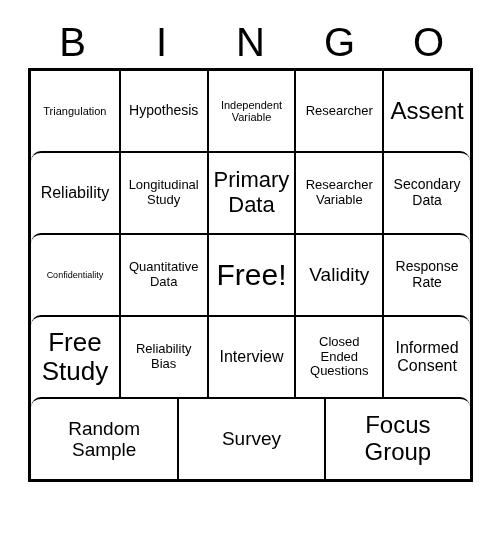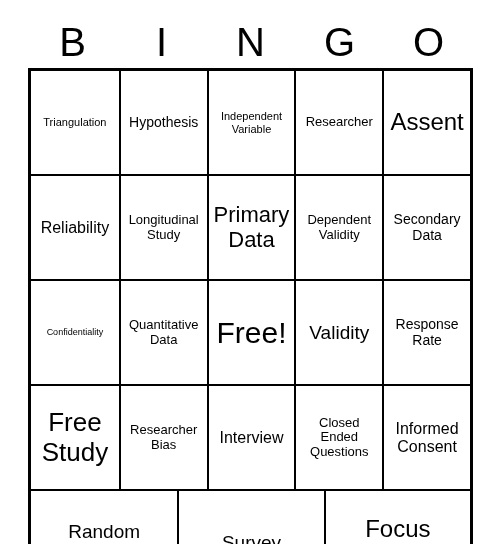--- a/index.html
+++ b/index.html
@@ -41,24 +41,25 @@
     border-left: 3px solid #000000;
     border-top: 3px solid #000000;
     border-right: 3px solid #000000;
     border-bottom: 3px solid #000000;
     box-sizing: border-box;
     display: flex;
     flex-direction: column;
   }
   .grid-row {
     display: flex;
-    height: 103px;
+    height: 80px;
   }
   .grid-row + .grid-row {
     border-top: 2px solid #000000;
+    border-radius: 10px;
   }
   .cell {
     flex: 1 1 20%;
     width: 20%;
     box-sizing: border-box;
     display: flex;
     align-items: center;
     justify-content: center;
     text-align: center;
     padding: 1px 3px;
@@ -100,35 +101,35 @@
       <div class="cell fs-ml">Hypothesis</div>
       <div class="cell fs-s">Independent Variable</div>
       <div class="cell fs-m">Researcher</div>
       <div class="cell fs-h">Assent</div>
     </div>
 
     <div class="grid-row">
       <div class="cell fs-l">Reliability</div>
       <div class="cell fs-m">Longitudinal Study</div>
       <div class="cell fs-xxl">Primary Data</div>
-      <div class="cell fs-m">Dependent Validity</div>
+      <div class="cell fs-m">Researcher Variable</div>
       <div class="cell fs-ml">Secondary Data</div>
     </div>
 
     <div class="grid-row">
       <div class="cell fs-xs">Confidentiality</div>
       <div class="cell fs-m">Quantitative Data</div>
       <div class="cell fs-max">Free!</div>
       <div class="cell fs-xl">Validity</div>
       <div class="cell fs-ml">Response Rate</div>
     </div>
 
     <div class="grid-row">
       <div class="cell fs-hh">Free Study</div>
-      <div class="cell fs-m">Researcher Bias</div>
+      <div class="cell fs-m">Reliability Bias</div>
       <div class="cell fs-l">Interview</div>
       <div class="cell fs-m">Closed Ended Questions</div>
       <div class="cell fs-l">Informed Consent</div>
     </div>
 
     <div class="grid-row">
       <div class="cell fs-xl">Random Sample</div>
       <div class="cell fs-xl">Survey</div>
       <div class="cell fs-h">Focus Group</div>
     </div>

